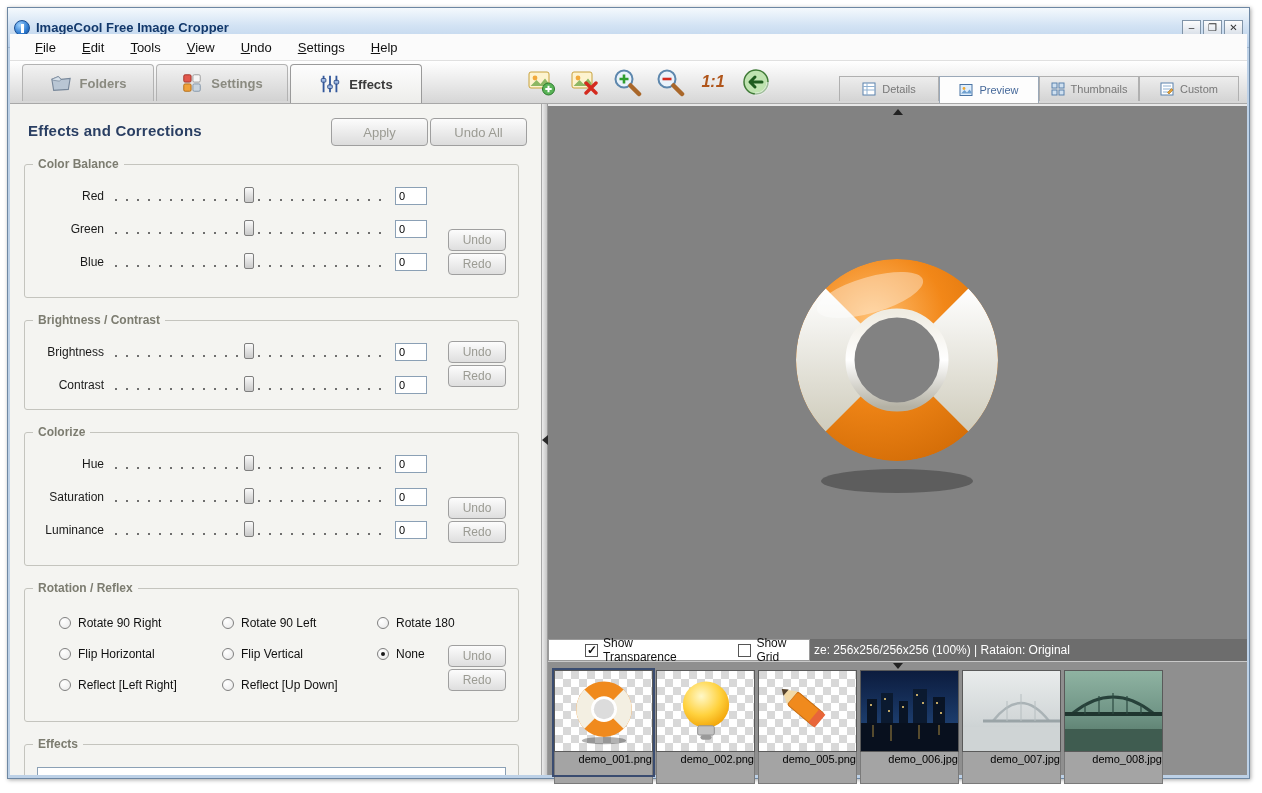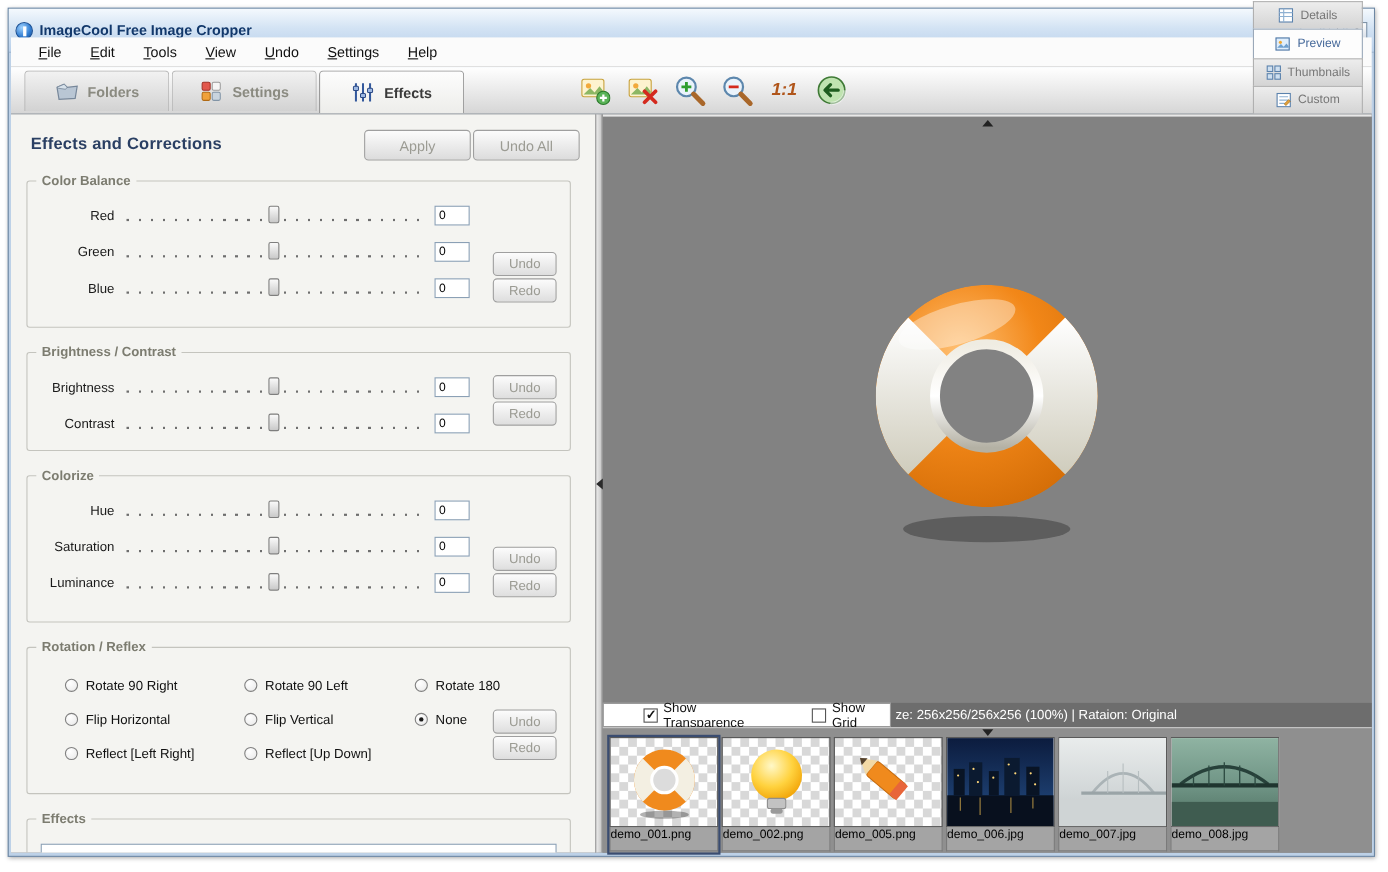--- a/index.html
+++ b/index.html
@@ -36,21 +36,21 @@
               border:1px solid #b2b2b2; border-bottom:none; border-radius:4px 4px 0 0;
               background:linear-gradient(#f2f2f2,#d2d2d2); font-size:13px; font-weight:bold; color:#8a8a80;
               margin-right:2px; }
   .main-tab.active { background:linear-gradient(#fdfdfd,#ededea); color:#3a3a3a; border-color:#9a9a9a; height:39px; }
   .tab-icon { width:22px; height:22px; flex:0 0 auto; }
 
   .tool-actions { position:absolute; left:515px; top:5px; display:flex; gap:11px; align-items:center; }
   .tool-btn { width:32px; height:32px; display:flex; align-items:center; justify-content:center; border-radius:3px; }
   .zoom-11 { font-size:16px; font-weight:bold; font-style:italic; color:#b0551a; }
 
-  .view-tabs { position:absolute; right:8px; bottom:0; display:flex;flex-direction:column; }
+  .view-tabs { position:absolute; right:8px; bottom:0; display:flex; }
   .view-tab { width:100px; height:25px; display:flex; align-items:center; justify-content:center; gap:6px;
               border:1px solid #b0b0b0; border-bottom:none; background:linear-gradient(#ededed,#d4d4d4);
               font-size:11px; color:#777; }
   .view-tab.active { background:#fdfdfd; color:#46699a; border-color:#9aa8b8; height:27px; }
   .view-icon { width:14px; height:14px; }
 
   
   .content { position:absolute; left:2px; right:2px; top:96px; bottom:3px; display:flex; background:#828282; }
 
   
@@ -119,22 +119,22 @@
   .thumb-strip { height:114px; background:#8f8f8f; border-top:1px solid #c9c9c9; display:flex; gap:3px;
                  padding:8px 4px 0 6px; position:relative; }
   .collapse-bottom { position:absolute; top:1px; left:50%; margin-left:-5px; width:0; height:0;
                      border-left:5px solid transparent; border-right:5px solid transparent;
                      border-top:6px solid #222; }
   .thumb { width:99px; }
   .thumb.selected { outline:2px solid #3a4c70; }
   .thumb-img { height:82px; border:1px solid #5a5a5a; background:#fff; overflow:hidden;
                display:flex; align-items:center; justify-content:center; }
   .checker { background:repeating-conic-gradient(#ffffff 0 25%, #d8d8d8 0 50%); background-size:16px 16px; }
-  .thumb-caption { height:22px; background:#a4a4a4; border:1px solid #7a7a7a; border-top:none;
-                   font-size:11px; line-height:15px; text-align:left; color:#000;
+  .thumb-caption { height:32px; background:#a4a4a4; border:1px solid #7a7a7a; border-top:none;
+                   font-size:11px; line-height:15px; text-align:right; color:#000;
                    white-space:nowrap; overflow:hidden; }
 </style>
 </head>
 <body>
 
 <div class="window">
 
   <div class="titlebar">
     <span class="app-icon"></span>
     <span class="window-title">ImageCool Free Image Cropper</span>

